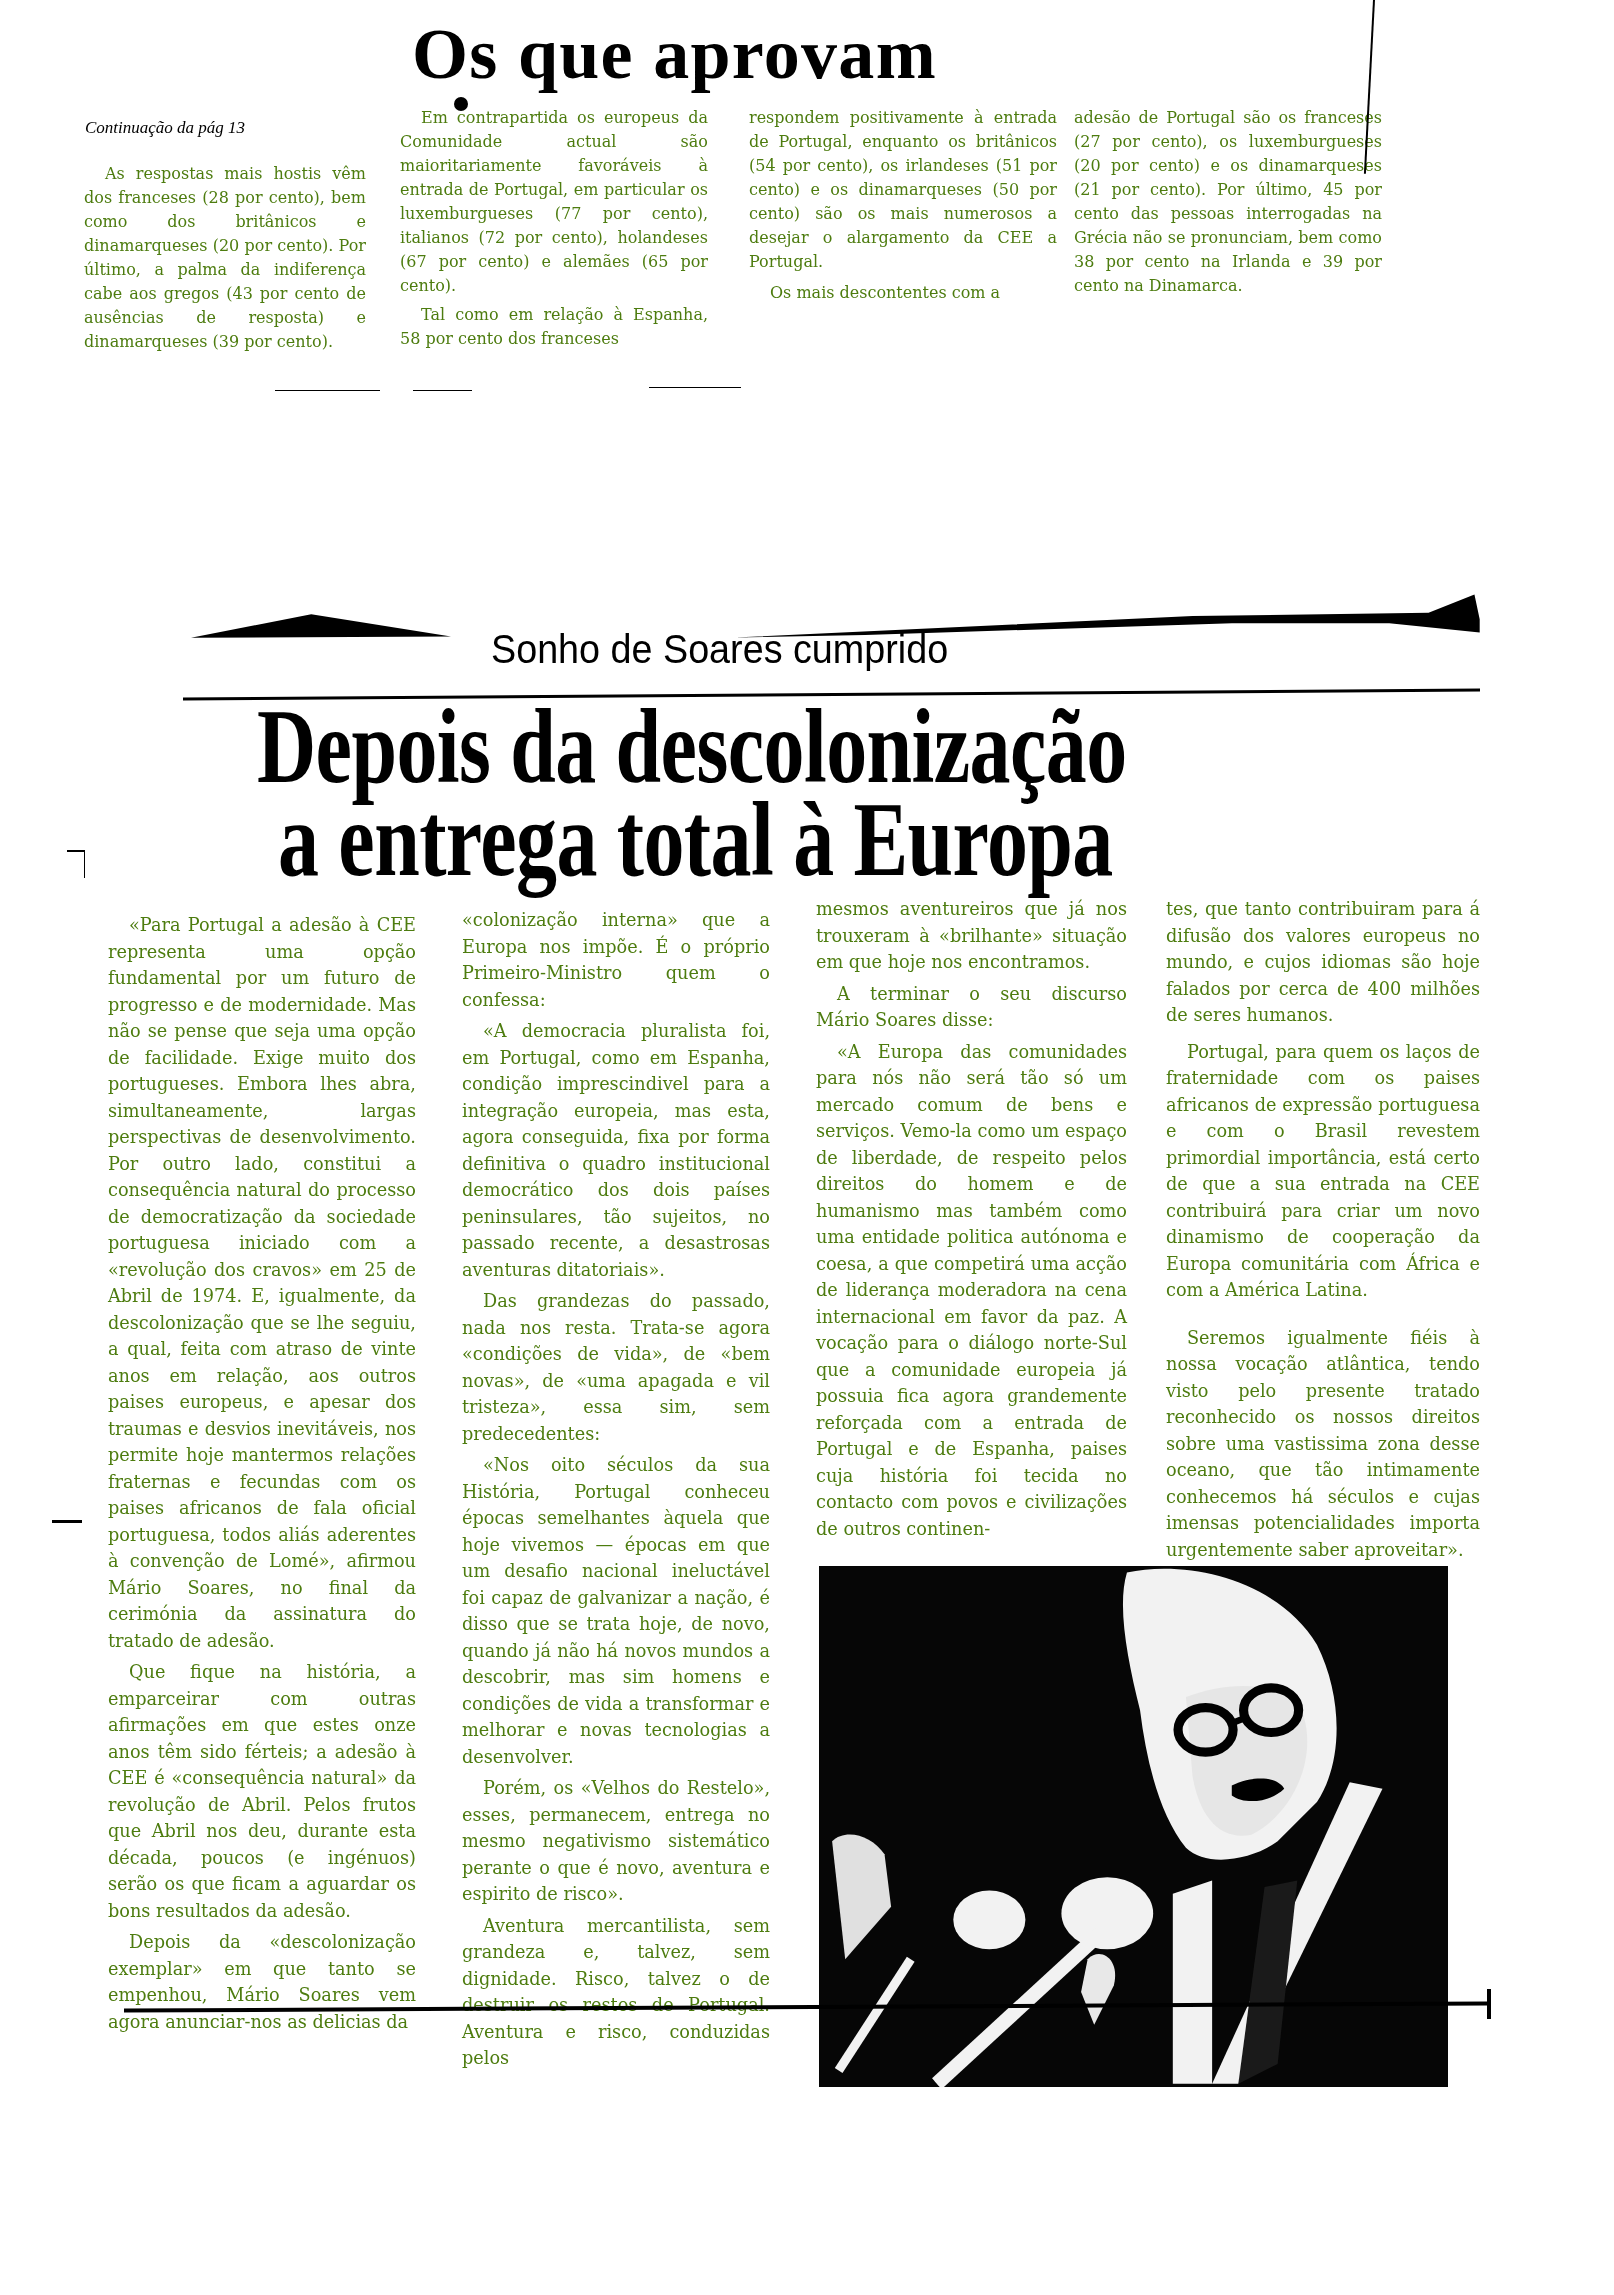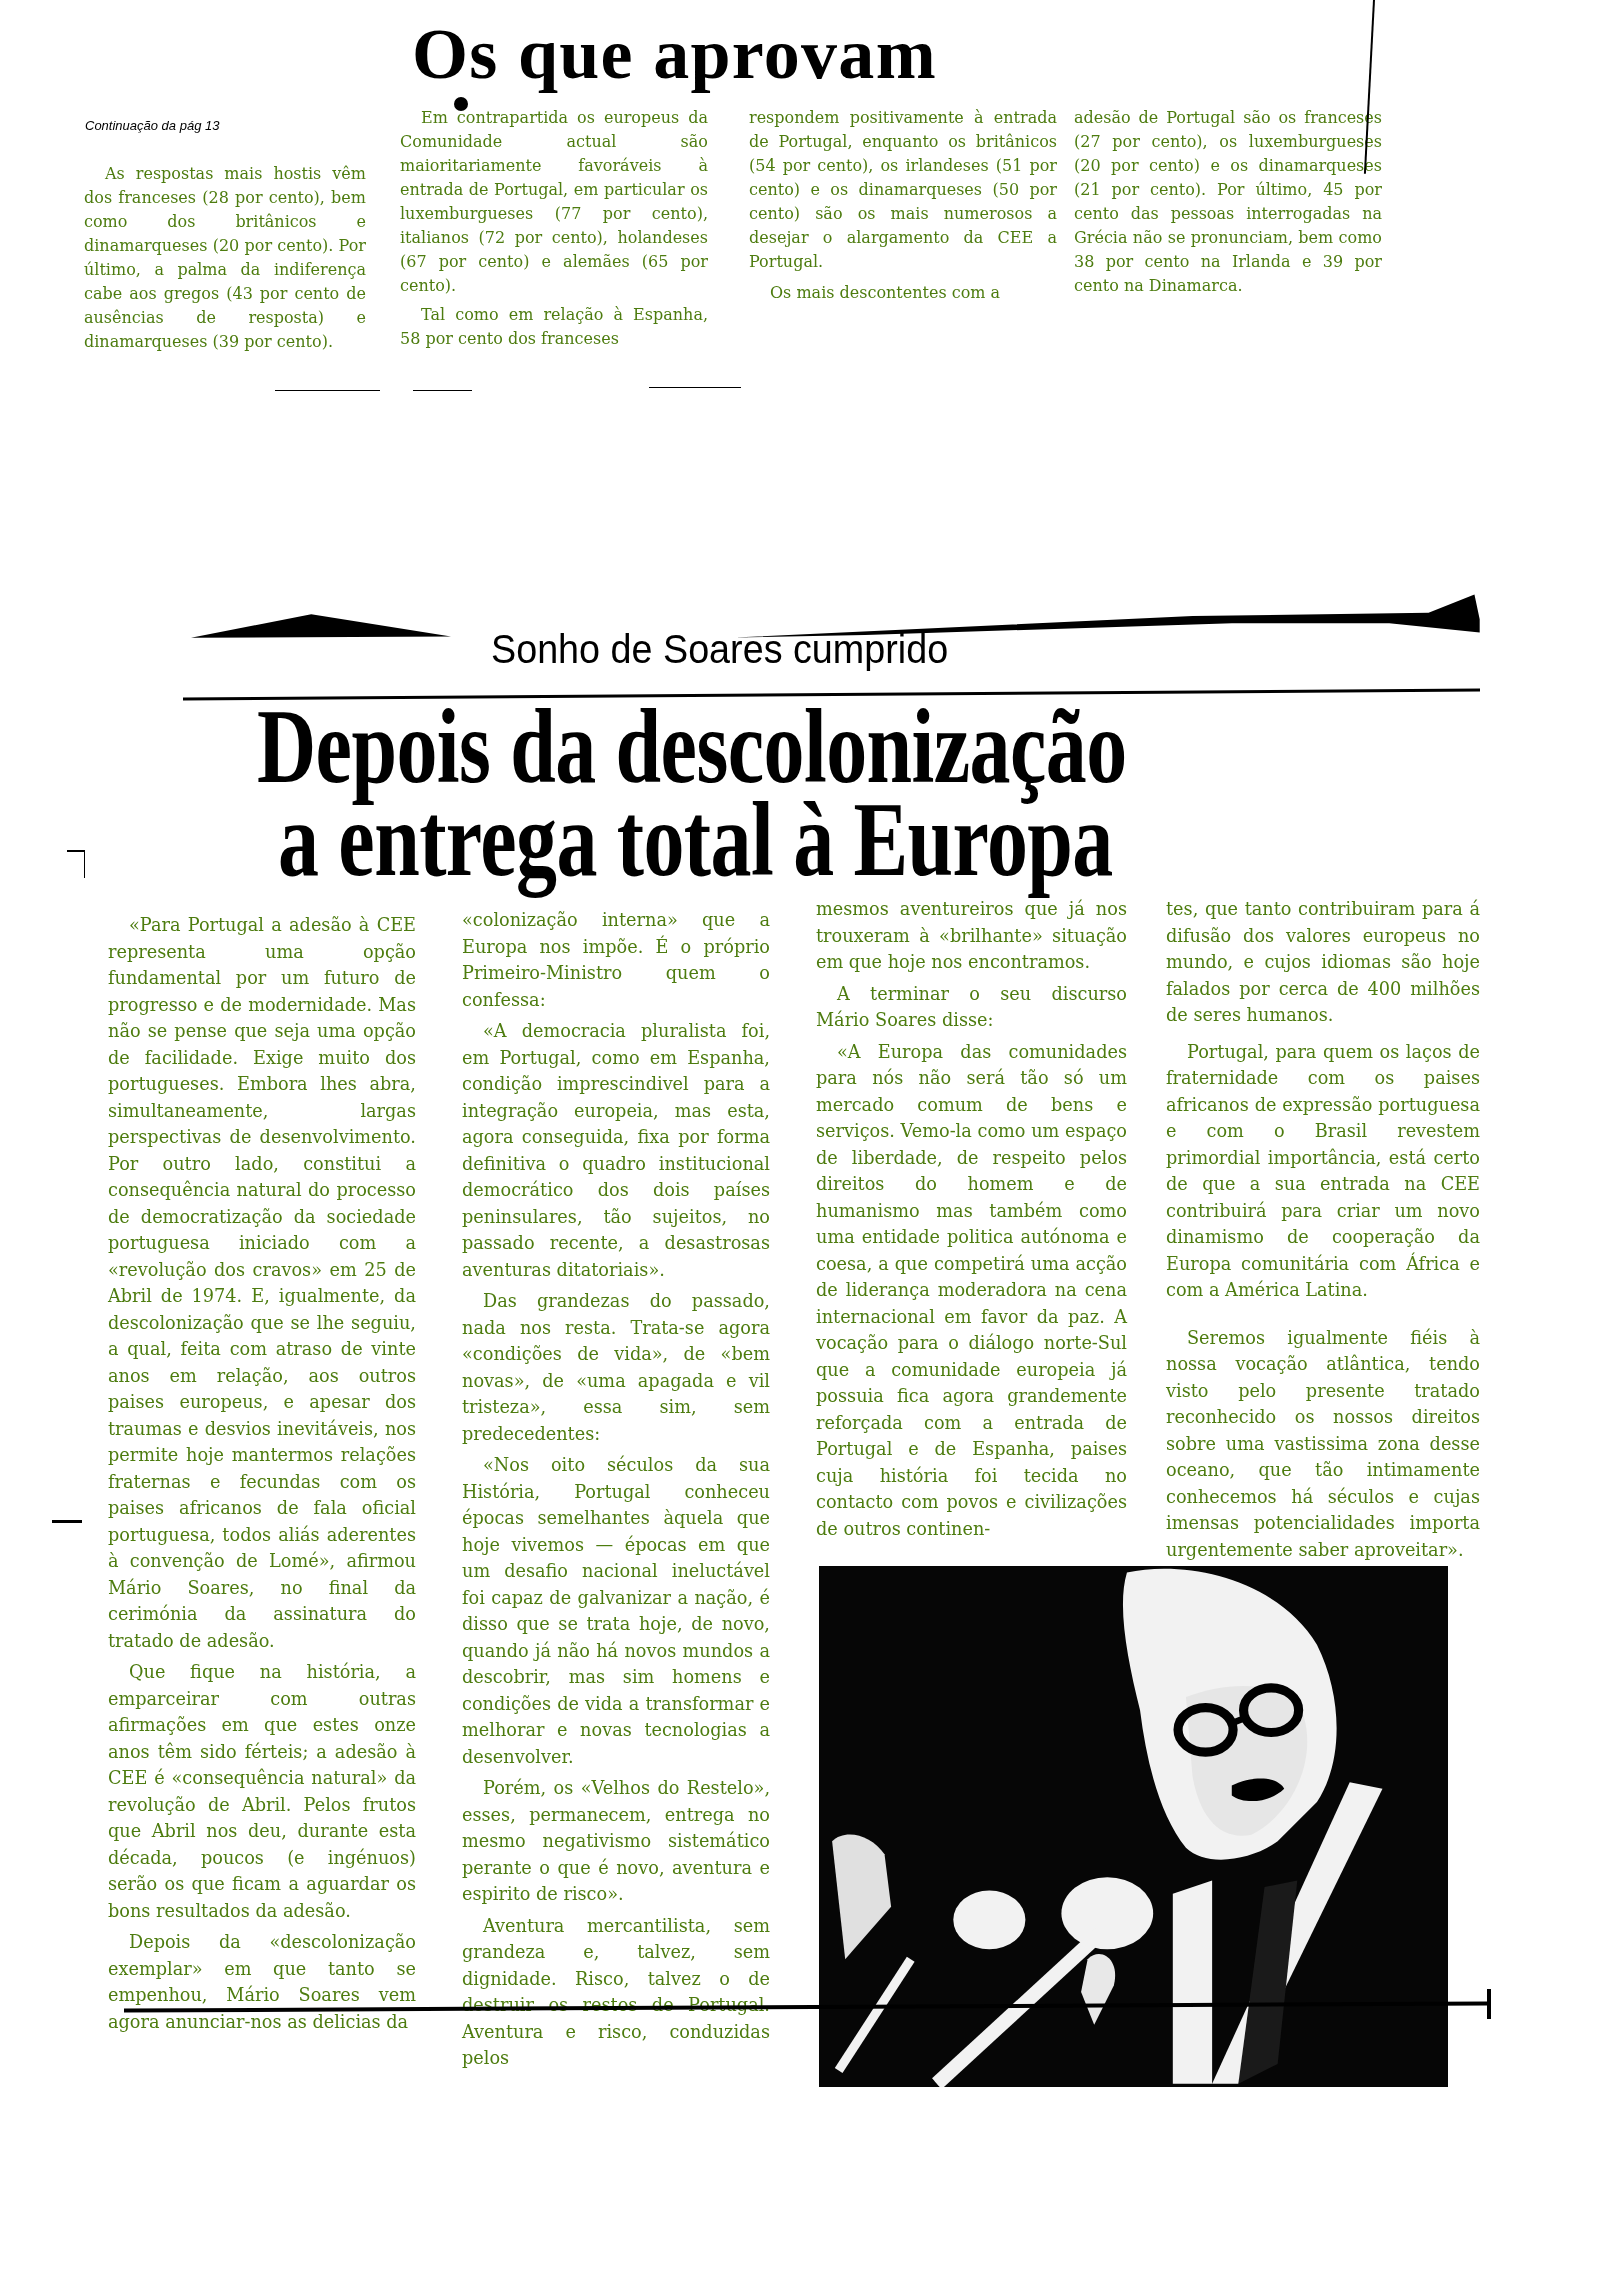--- a/index.html
+++ b/index.html
@@ -4,21 +4,21 @@
 <style>
   html, body { margin:0; padding:0; background:#ffffff; }
   body { width:1614px; height:2295px; position:relative; overflow:hidden; color:#000; font-family:"Liberation Serif", serif; }
   .abs { position:absolute; }
   .col { position:absolute; font-family:"DejaVu Serif", serif; font-size:17.7px; line-height:26.5px; text-align:justify; color:#4d7c0f; }
   .col p { margin:0; text-indent:21px; }
   .col p.noindent { text-indent:0; }
   .col p + p { margin-top:5px; }
   .top-col { font-size:16px; line-height:24px; }
   .title-top { left:412px; top:11.8px; font-family:"Liberation Serif", serif; font-weight:bold; font-size:72px; letter-spacing:1.3px; line-height:85px; white-space:nowrap; }
-  .cont { left:85px; top:118px; font-family:Liberation Sans, sans-serif; font-style:italic; font-size:13px; }
+  .cont { left:85px; top:118px; font-family:Liberation Serif, serif; font-style:italic; font-size:17px; }
   .rule { position:absolute; background:#000; }
   .kicker { left:491px; top:626px; font-family:"Liberation Sans", sans-serif; font-size:41px; font-weight:normal; white-space:nowrap; transform:scaleX(0.92); transform-origin:left; }
   .headline { font-family:"Liberation Serif", serif; font-weight:bold; font-size:105px; line-height:111px; white-space:nowrap; transform:scaleX(0.78); transform-origin:left; letter-spacing:-0.7px; }
   .photo { position:absolute; left:819px; top:1566px; width:629px; height:521px; background:#050505; overflow:hidden; }
   .wedge { position:absolute; }
 </style>
 </head>
 <body>
 
 <div class="abs title-top">Os que aprovam</div>

